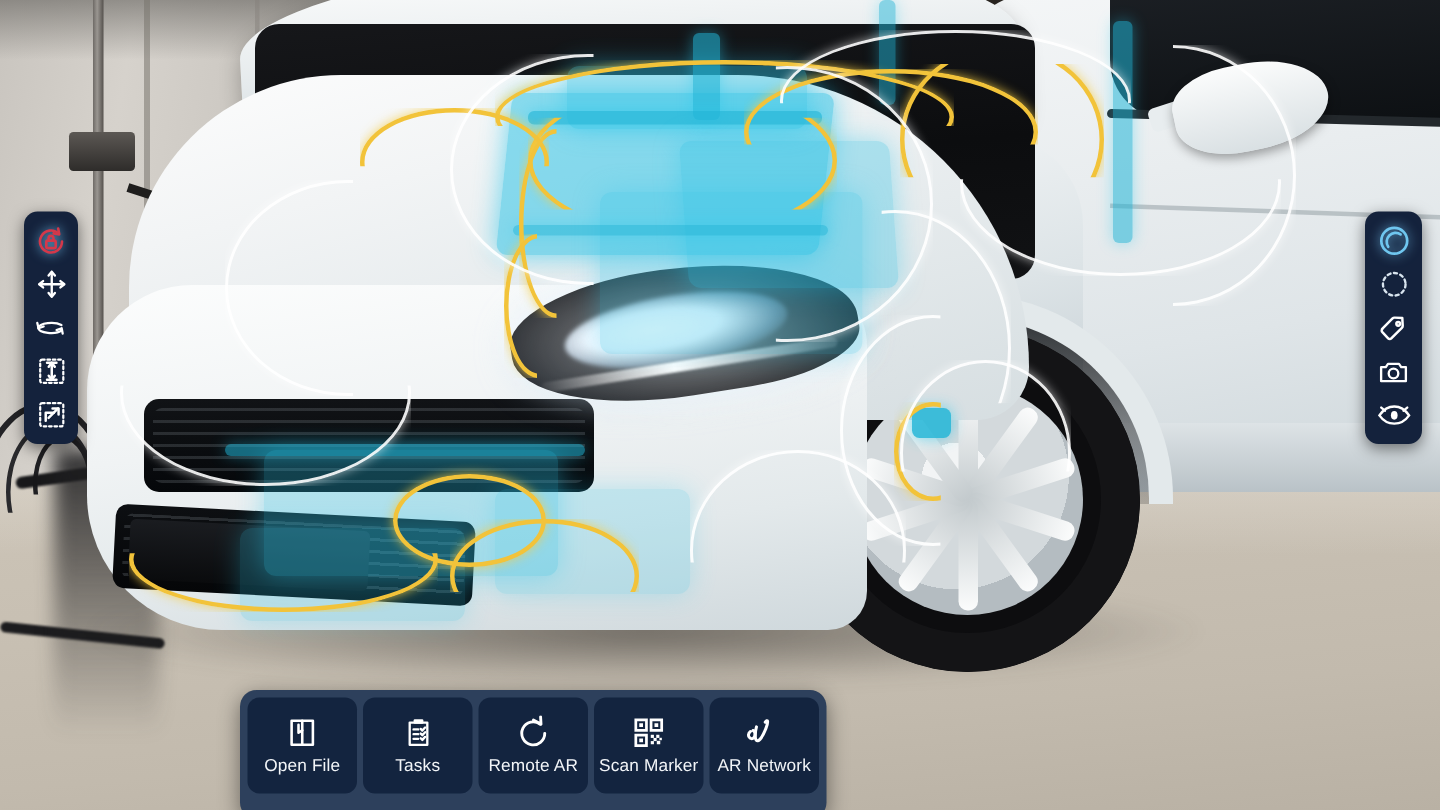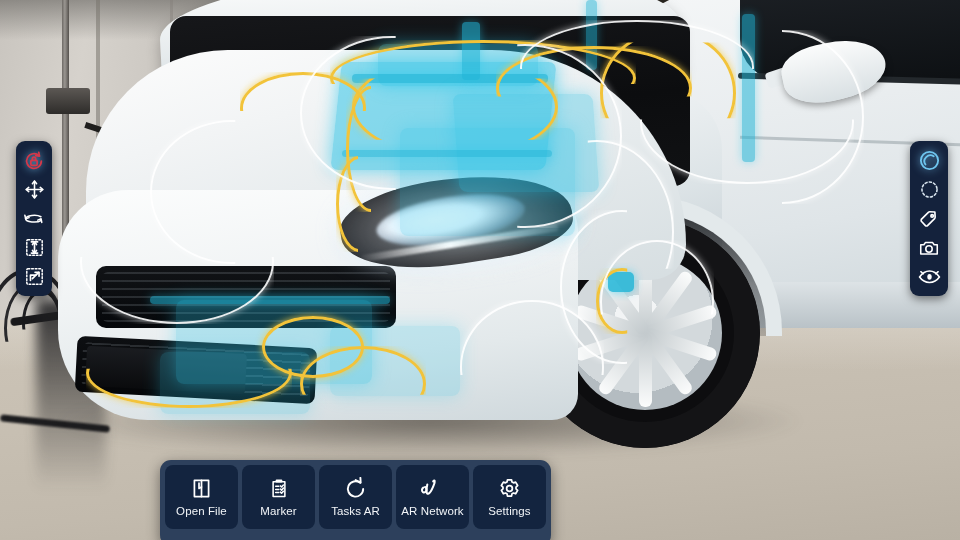--- a/index.html
+++ b/index.html
@@ -387,50 +387,60 @@
 
     <div class="tool">
       <span class="ti">
         <svg width="22" height="23" viewBox="0 0 24 24" fill="none" stroke="#ffffff" stroke-width="1.7" stroke-linejoin="round" stroke-linecap="round">
           <path d="M5.6 4.6h12.8v16.2H5.6z"></path>
           <path d="M9.3 4.6V3.1h5.4v1.5z" fill="#ffffff"></path>
           <path d="M8.4 9.6h3.4M8.4 13h3.4M8.4 16.4h3.4"></path>
           <path d="M13.6 9.2l1.2 1.2 2-2.2M13.6 12.6l1.2 1.2 2-2.2M13.6 16l1.2 1.2 2-2.2"></path>
         </svg>
       </span>
-      <span class="tl">Marker</span>
+      <span class="tl">Tasks</span>
     </div>
 
     <div class="tool">
       <span class="ti">
         <svg width="23" height="23" viewBox="0 0 24 24" fill="none" stroke="#ffffff" stroke-width="2" stroke-linecap="round" stroke-linejoin="round">
           <path d="M20 12.4a8 8 0 1 1-3.1-6.3"></path>
           <path d="M12.1 3.2 17.4 5.9 17.1 0.9"></path>
         </svg>
       </span>
-      <span class="tl">Tasks AR</span>
-    </div>
-
+      <span class="tl">Remote AR</span>
+    </div>
+
+    <div class="tool">
+      <span class="ti">
+        <svg width="23" height="23" viewBox="0 0 24 24" fill="#ffffff">
+          <path d="M3 3h7.4v7.4H3z" fill="none" stroke="#ffffff" stroke-width="1.9"></path>
+          <rect x="5.4" y="5.4" width="2.6" height="2.6"></rect>
+          <path d="M13.6 3H21v7.4h-7.4z" fill="none" stroke="#ffffff" stroke-width="1.9"></path>
+          <rect x="16" y="5.4" width="2.6" height="2.6"></rect>
+          <path d="M3 13.6h7.4V21H3z" fill="none" stroke="#ffffff" stroke-width="1.9"></path>
+          <rect x="5.4" y="16" width="2.6" height="2.6"></rect>
+          <rect x="13.4" y="13.4" width="2.2" height="2.2"></rect>
+          <rect x="17.2" y="13.4" width="2.2" height="2.2"></rect>
+          <rect x="15.3" y="15.6" width="2.2" height="2.2"></rect>
+          <rect x="13.4" y="17.8" width="2.2" height="2.2"></rect>
+          <rect x="17.6" y="17.6" width="2.4" height="2.4"></rect>
+          <rect x="19.4" y="15.5" width="1.7" height="1.7"></rect>
+        </svg>
+      </span>
+      <span class="tl">Scan Marker</span>
+    </div>
 
 
 
     <div class="tool">
       <span class="ti">
         <svg width="25" height="22" viewBox="0 0 26 22" fill="none" stroke="#ffffff" stroke-width="2.1" stroke-linecap="round" stroke-linejoin="round">
           <path d="M3.4 9.6c-1.6 1.1-1.9 3.5-.3 4.6 1.5 1 3.3-.2 3.5-2 .2-1.6-.5-3-1.4-3.3"></path>
           <path d="M7.6 6.4c-.8 2.9-1 5.6-.7 7.8.2 1.4.8 2 1.7 1.8 1.5-.3 3.6-3.6 5.5-8.4.9-2.3 1.4-4.2 1.2-5-.2-.8-.9-.6-1.6.5"></path>
         </svg>
       </span>
       <span class="tl">AR Network</span>
     </div>
 
 
-    <div class="tool">
-      <span class="ti">
-        <svg width="23" height="23" viewBox="0 0 24 24" fill="none" stroke="#ffffff" stroke-width="1.8" stroke-linejoin="round">
-          <path d="M9.9 2.9h4.2l.5 2.3 1.6.9 2.2-.8 2.1 3.6-1.7 1.6v1.8l1.7 1.6-2.1 3.6-2.2-.8-1.6.9-.5 2.3H9.9l-.5-2.3-1.6-.9-2.2.8-2.1-3.6 1.7-1.6v-1.8L3.5 8.9l2.1-3.6 2.2.8 1.6-.9z"></path>
-          <circle cx="12" cy="12" r="3"></circle>
-        </svg>
-      </span>
-      <span class="tl">Settings</span>
-    </div>
   </div>
 </div>
 
 </body></html>

